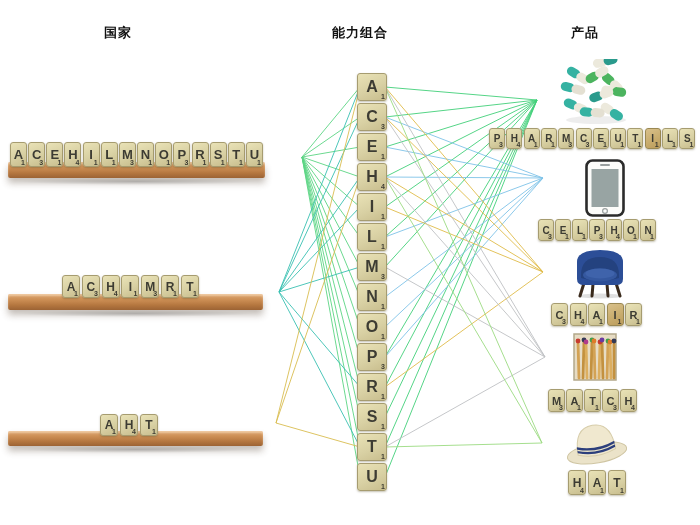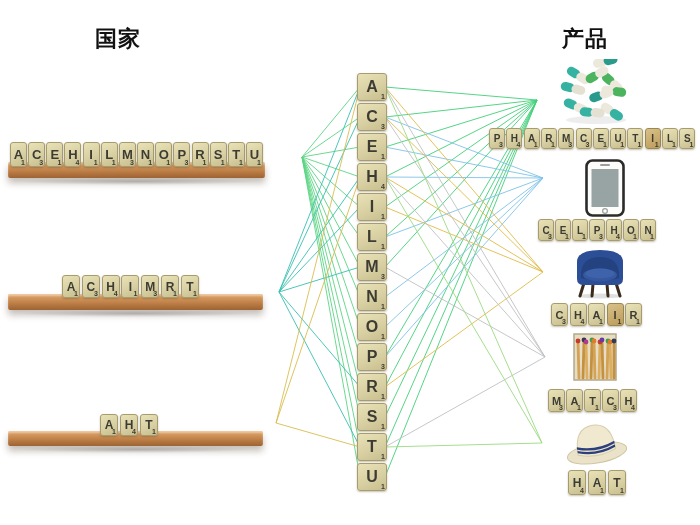--- a/index.html
+++ b/index.html
@@ -1,18 +1,18 @@
 <!DOCTYPE html>
 <html><head>
 <meta charset="utf-8">
 <style>
   html,body{margin:0;padding:0;background:#ffffff;}
   #canvas{position:relative;width:700px;height:525px;background:#ffffff;overflow:hidden;
           font-family:"Liberation Sans","DejaVu Sans",sans-serif;}
-  .hdr{position:absolute;top:24px;transform:translateX(-50%);font-size:22px;font-weight:700;
+  .hdr{position:absolute;top:24px;transform:translateX(-50%);font-size:13px;font-weight:700;
        color:#111;letter-spacing:1px;white-space:nowrap;}
   #lines{position:absolute;left:0;top:0;z-index:1;}
   .tile{position:absolute;z-index:3;display:flex;align-items:center;justify-content:center;
         background:linear-gradient(155deg,#e9e2b6 0%,#d8d0a3 55%,#c8bd8d 100%);
         border:1px solid #a69c70;border-radius:3px;box-shadow:0 1px 2px rgba(90,80,40,.35);
         font-weight:700;color:#3d3c33;box-sizing:border-box;}
   .tile .sub{position:absolute;right:1px;bottom:0;font-size:7px;line-height:7px;font-weight:700;}
   .tile.shaded{background:linear-gradient(155deg,#d8c08a 0%,#c9ad6e 55%,#bb9c5c 100%);
         border-color:#9a8852;}
   .rack-bar{position:absolute;z-index:2;border-radius:2px;
@@ -21,20 +21,21 @@
   .rack-bar::after{content:"";position:absolute;left:3%;right:3%;bottom:-7px;height:7px;
         background:radial-gradient(ellipse at center, rgba(0,0,0,.18), rgba(0,0,0,0) 70%);}
   .picon{position:absolute;z-index:2;}
 </style>
 </head>
 <body>
 
 <div id="canvas">
 
   <div class="hdr" style="left:118px;">国家</div>
+  <div class="hdr" style="left:360px;">能力组合</div>
   <div class="hdr" style="left:585px;">产品</div>
 
   <svg id="lines" width="700" height="525">
       <line x1="302" y1="157" x2="360" y2="87" stroke="#5cd584" stroke-width="1" opacity="0.9"></line>
       <line x1="302" y1="157" x2="360" y2="117" stroke="#5cd584" stroke-width="1" opacity="0.9"></line>
       <line x1="302" y1="157" x2="360" y2="147" stroke="#5cd584" stroke-width="1" opacity="0.9"></line>
       <line x1="302" y1="157" x2="360" y2="177" stroke="#5cd584" stroke-width="1" opacity="0.9"></line>
       <line x1="302" y1="157" x2="360" y2="207" stroke="#5cd584" stroke-width="1" opacity="0.9"></line>
       <line x1="302" y1="157" x2="360" y2="237" stroke="#5cd584" stroke-width="1" opacity="0.9"></line>
       <line x1="302" y1="157" x2="360" y2="267" stroke="#5cd584" stroke-width="1" opacity="0.9"></line>

